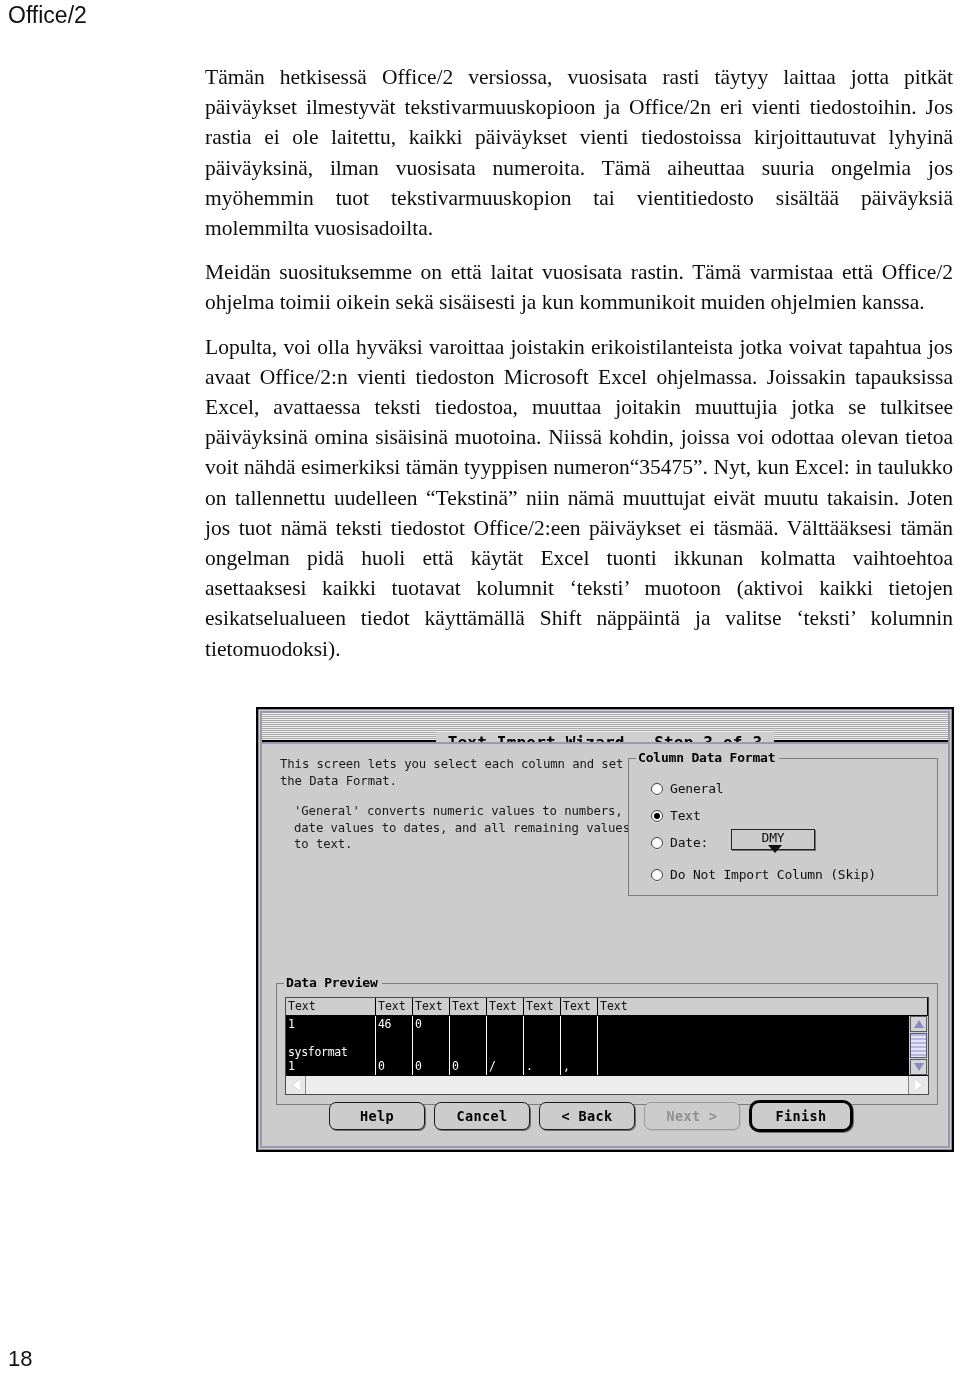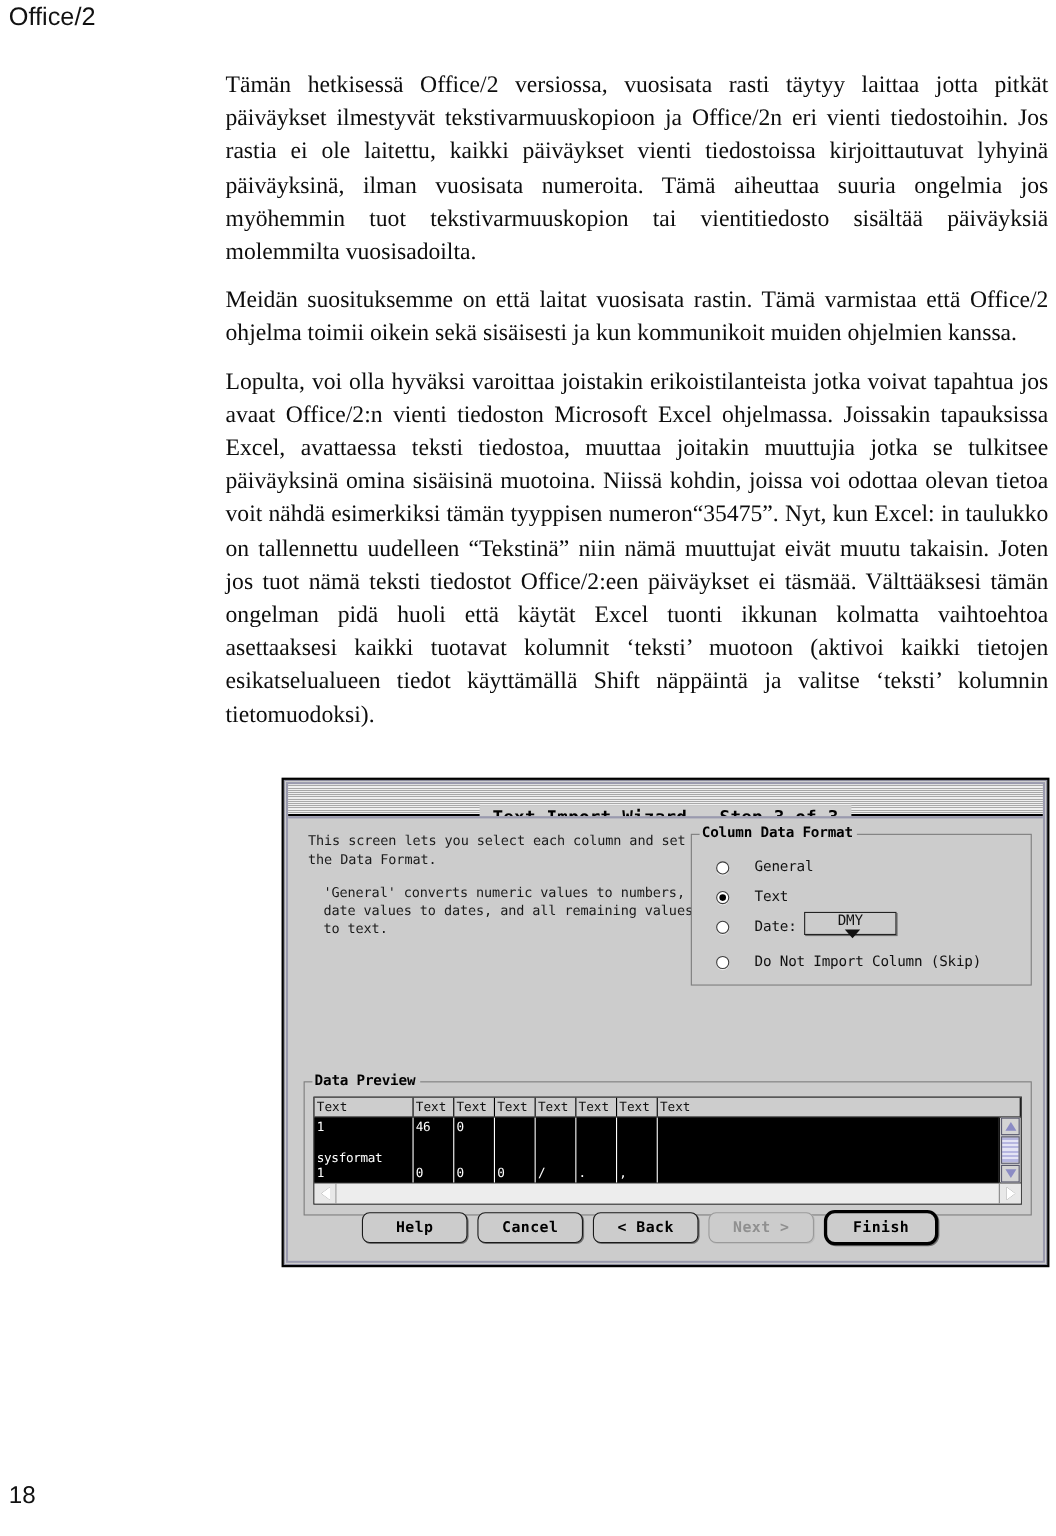--- a/index.html
+++ b/index.html
@@ -148,21 +148,21 @@
     left: 366px;
     top: 14px;
     width: 310px;
     height: 138px;
   }
 
   .radio-row {
     position: absolute;
     display: flex;
     align-items: center;
-    gap: 23px;
+    gap: 7px;
     font-size: 13px;
     color: #111;
     letter-spacing: -0.2px;
     white-space: nowrap;
   }
   .radio {
     width: 12px;
     height: 12px;
     border-radius: 50%;
     background: #ffffff;

